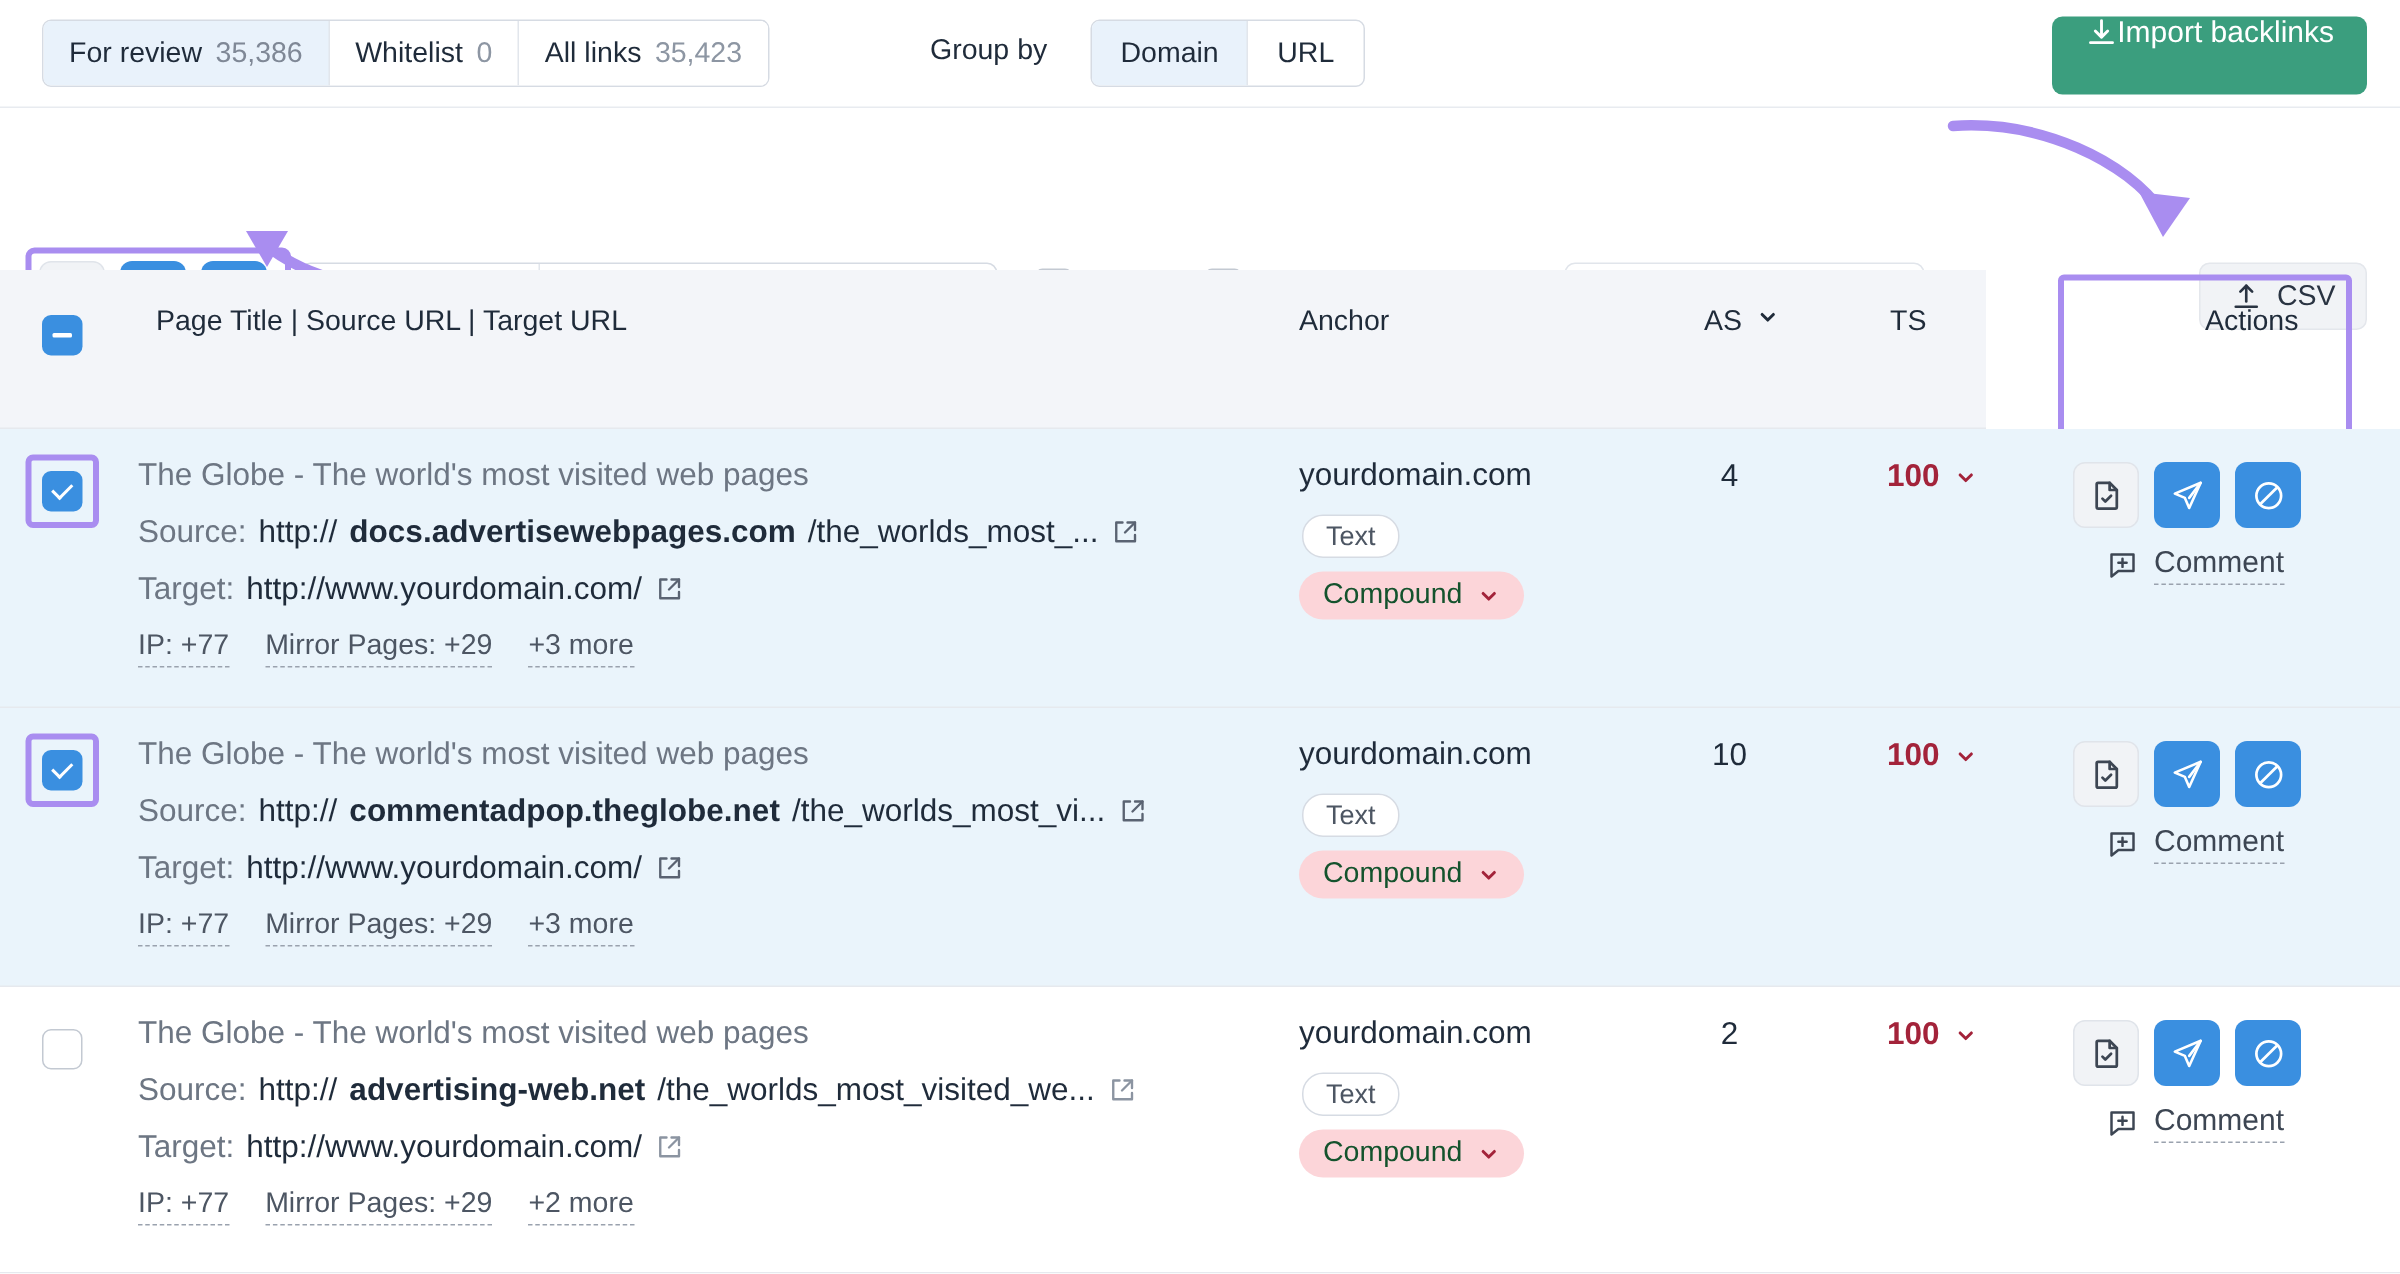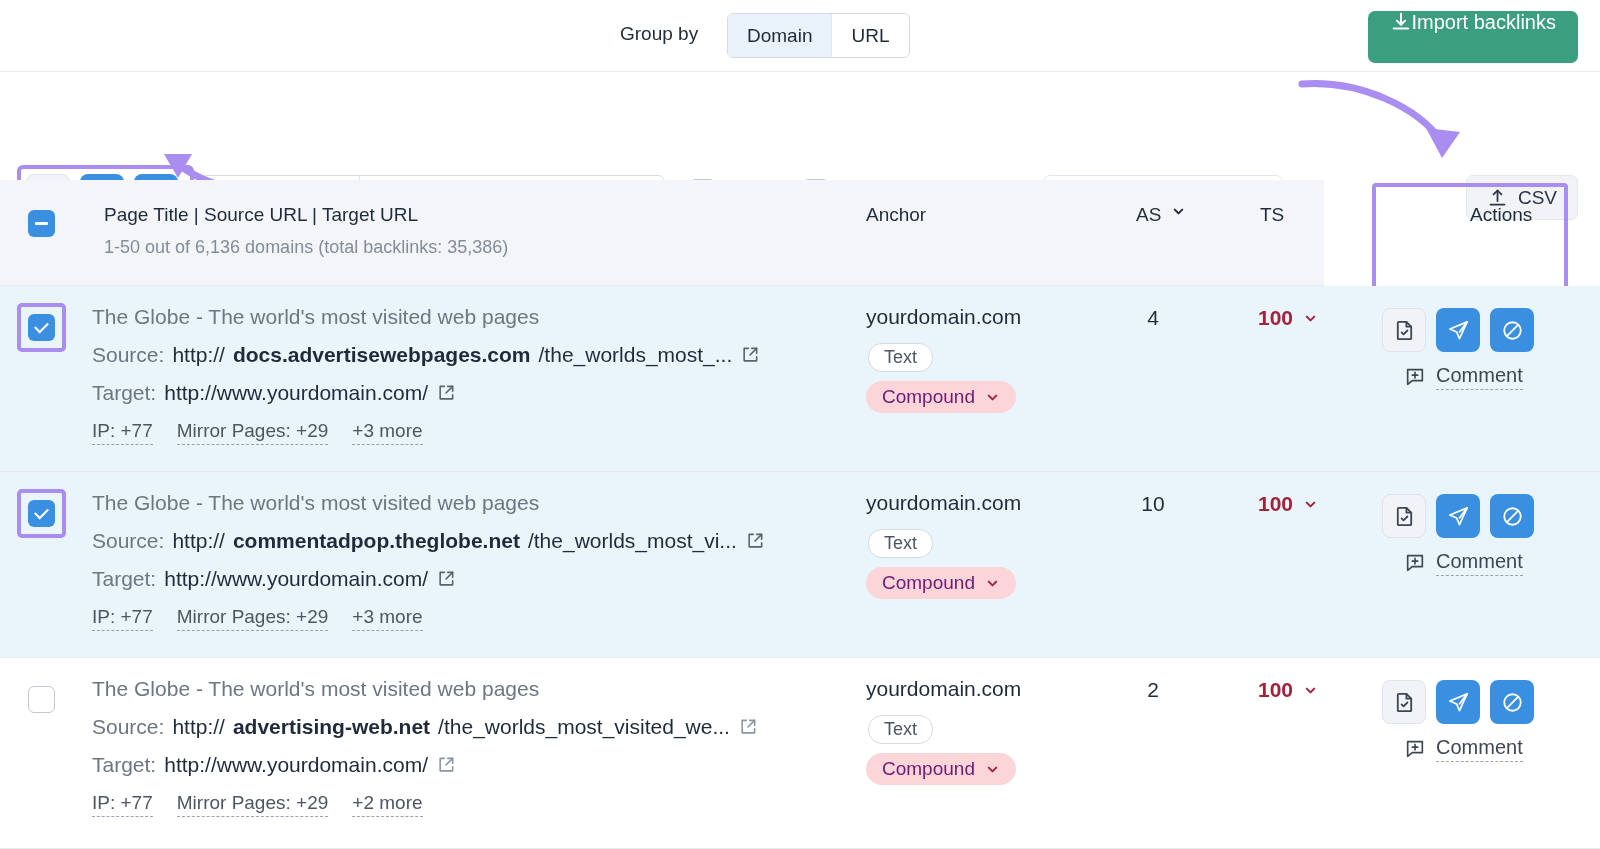--- a/index.html
+++ b/index.html
@@ -217,21 +217,21 @@
     font-size: 21px; color: #1f2b3a;
   }
   .pill-text {
     position: absolute; left: 868px; top: 57px;
     border: 1px solid #d6dbe3; border-radius: 14px; background: #fff;
     padding: 3px 15px; font-size: 18px; color: #4d5663;
   }
   .pill-comp {
     position: absolute; left: 866px; top: 95px;
     background: #fcd5d9; border-radius: 16px;
-    padding: 5px 16px; font-size: 19px; color: #701a75;
+    padding: 5px 16px; font-size: 19px; color: #14532d;
     display: flex; align-items: center; gap: 10px; cursor: pointer;
   }
   .r-as {
     position: absolute; left: 1130px; width: 46px; text-align: center;
     top: 20px; font-size: 21px; color: #1f2b3a;
   }
   .r-ts {
     position: absolute; left: 1258px; top: 20px;
     font-size: 21px; color: #a3233a; font-weight: 700;
     display: flex; align-items: center; gap: 10px; cursor: pointer;
@@ -259,20 +259,34 @@
 
   svg { display: block; }
 </style>
 </head>
 <body>
 
 <div id="root">
 
   <div class="topbar">
 
+    <div class="seg-group">
+      <div class="seg active">
+        <span>For review</span>
+        <span class="cnt">35,386</span>
+      </div>
+      <div class="seg">
+        <span>Whitelist</span>
+        <span class="cnt">0</span>
+      </div>
+      <div class="seg">
+        <span>All links</span>
+        <span class="cnt">35,423</span>
+      </div>
+    </div>
 
     <div class="groupby-label">Group by</div>
 
     <div class="seg-group2">
       <div class="seg2 active">Domain</div>
       <div class="seg2">URL</div>
     </div>
 
     <div class="import-btn">
       <span>
@@ -374,21 +388,20 @@
     <path d="M152 96 L 136 66 L 170 70 Z" fill="#a98df0"></path>
   </svg>
 
   <svg class="arrow-svg" style="left:120px; top:140px;" width="210" height="60">
     <path d="M196 48 C 150 60, 90 50, 58 24" stroke="#a98df0" stroke-width="7" fill="none" stroke-linecap="round"></path>
     <path d="M44 14 L 72 14 L 58 38 Z" fill="#a98df0"></path>
   </svg>
 
   <div class="thead">
     <div class="th-title">Page Title | Source URL | Target URL</div>
-    <div class="th-sub">1-50 out of 6,136 domains (total backlinks: 35,386)</div>
     <div class="th-anchor">Anchor</div>
     <div class="th-as">
       <span>AS</span>
       <span>
         <svg width="15" height="15" viewBox="0 0 24 24" fill="none" stroke="#1f2b3a" stroke-width="3.2" stroke-linecap="round" stroke-linejoin="round">
             <path d="M6 9l6 6 6-6"></path>
           </svg>
       </span>
     </div>
     <div class="th-ts">TS</div>

